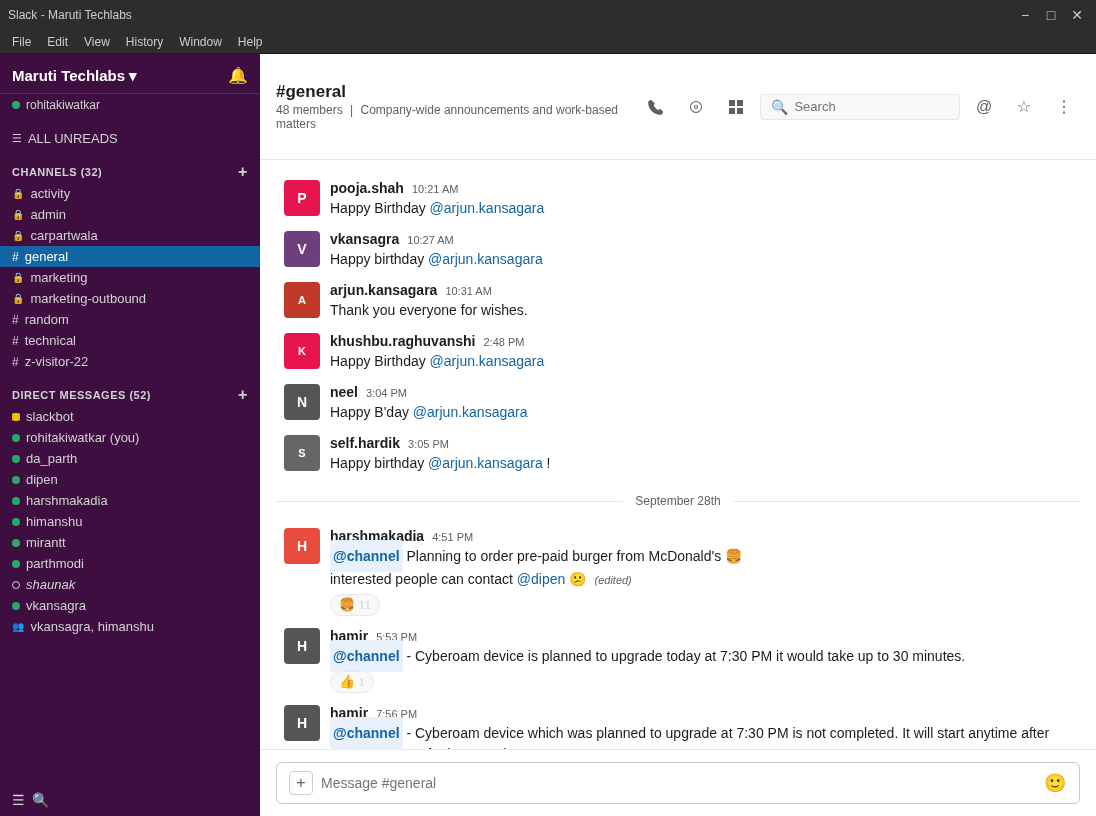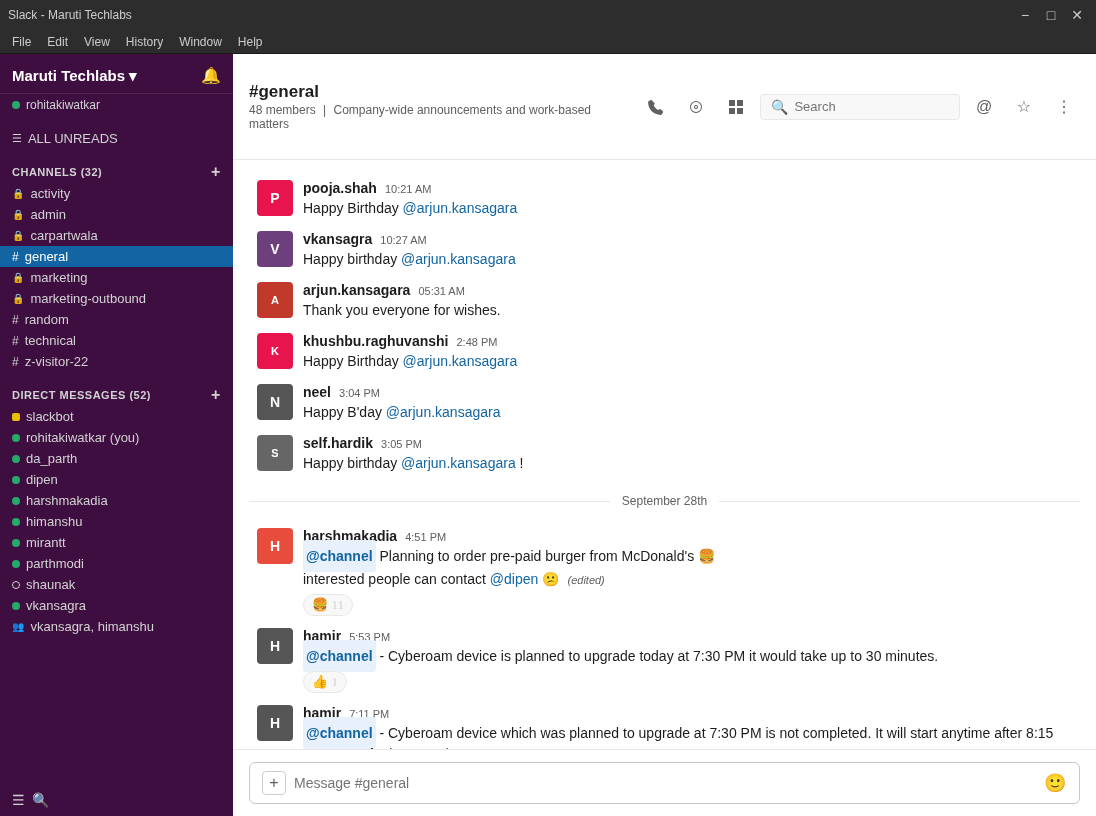--- a/index.html
+++ b/index.html
@@ -45,21 +45,21 @@
 
     
     .app-container {
       display: flex;
       flex: 1;
       overflow: hidden;
     }
 
     
     .sidebar {
-      width: 233px;
+      width: 260px;
       background: #3f0e40;
       flex-shrink: 0;
       display: flex;
       flex-direction: column;
       overflow: hidden;
     }
 
     .workspace-header {
       display: flex;
       align-items: center;
@@ -408,21 +408,21 @@
       <div class="sidebar-item">
         <span class="dm-dot dm-dot-green"></span>
         <span>mirantt</span>
       </div>
       <div class="sidebar-item">
         <span class="dm-dot dm-dot-green"></span>
         <span>parthmodi</span>
       </div>
       <div class="sidebar-item">
         <span class="dm-dot dm-dot-gray"></span>
-        <span style="">shaunak</span>
+        <span style="font-style:italic;">shaunak</span>
       </div>
       <div class="sidebar-item">
         <span class="dm-dot dm-dot-green"></span>
         <span>vkansagra</span>
       </div>
       <div class="sidebar-item">
         <span style="font-size:10px;">👥</span>
         <span>vkansagra, himanshu</span>
       </div>
     </div>
@@ -496,21 +496,21 @@
           </div>
           <div class="message-text">Happy birthday <span class="mention">@arjun.kansagara</span></div>
         </div>
       </div>
 
       <div class="message-row">
         <div class="avatar-placeholder" style="background:#c0392b; font-size:11px;">A</div>
         <div class="message-content">
           <div class="message-header">
             <span class="message-author">arjun.kansagara</span>
-            <span class="message-time">05:31 AM</span>
+            <span class="message-time">10:31 AM</span>
           </div>
           <div class="message-text">Thank you everyone for wishes.</div>
         </div>
       </div>
 
       <div class="message-row">
         <div class="avatar-placeholder" style="background:#e8144d; font-size:11px;">K</div>
         <div class="message-content">
           <div class="message-header">
             <span class="message-author">khushbu.raghuvanshi</span>
@@ -579,21 +579,21 @@
             <span class="reaction">👍 1</span>
           </div>
         </div>
       </div>
 
       <div class="message-row">
         <div class="avatar-placeholder" style="background:#555;">H</div>
         <div class="message-content">
           <div class="message-header">
             <span class="message-author">hamir</span>
-            <span class="message-time">7:11 PM</span>
+            <span class="message-time">7:56 PM</span>
           </div>
           <div class="message-text">
             <span class="channel-mention">@channel</span> - Cyberoam device which was planned to upgrade at 7:30 PM is not completed. It will start anytime after 8:15 PM. Sorry for inconvenience.
           </div>
           <div>
             <span class="reaction">🤜 1</span>
           </div>
         </div>
       </div>
 

